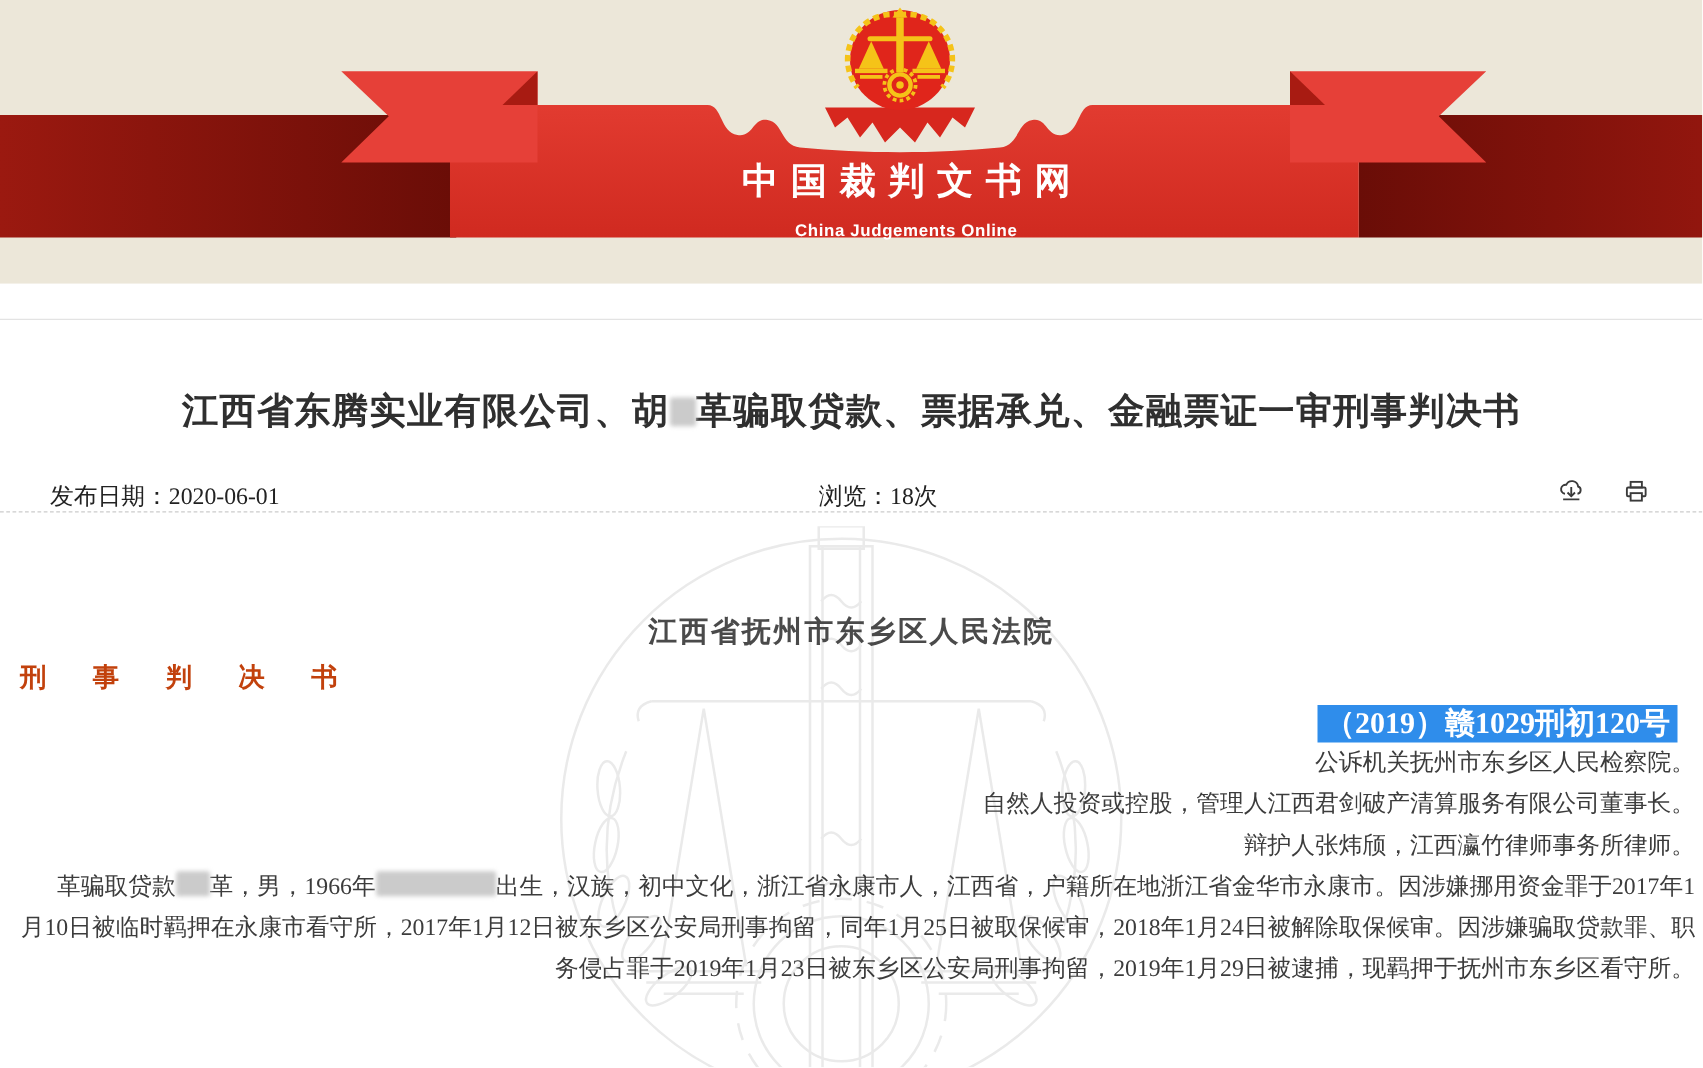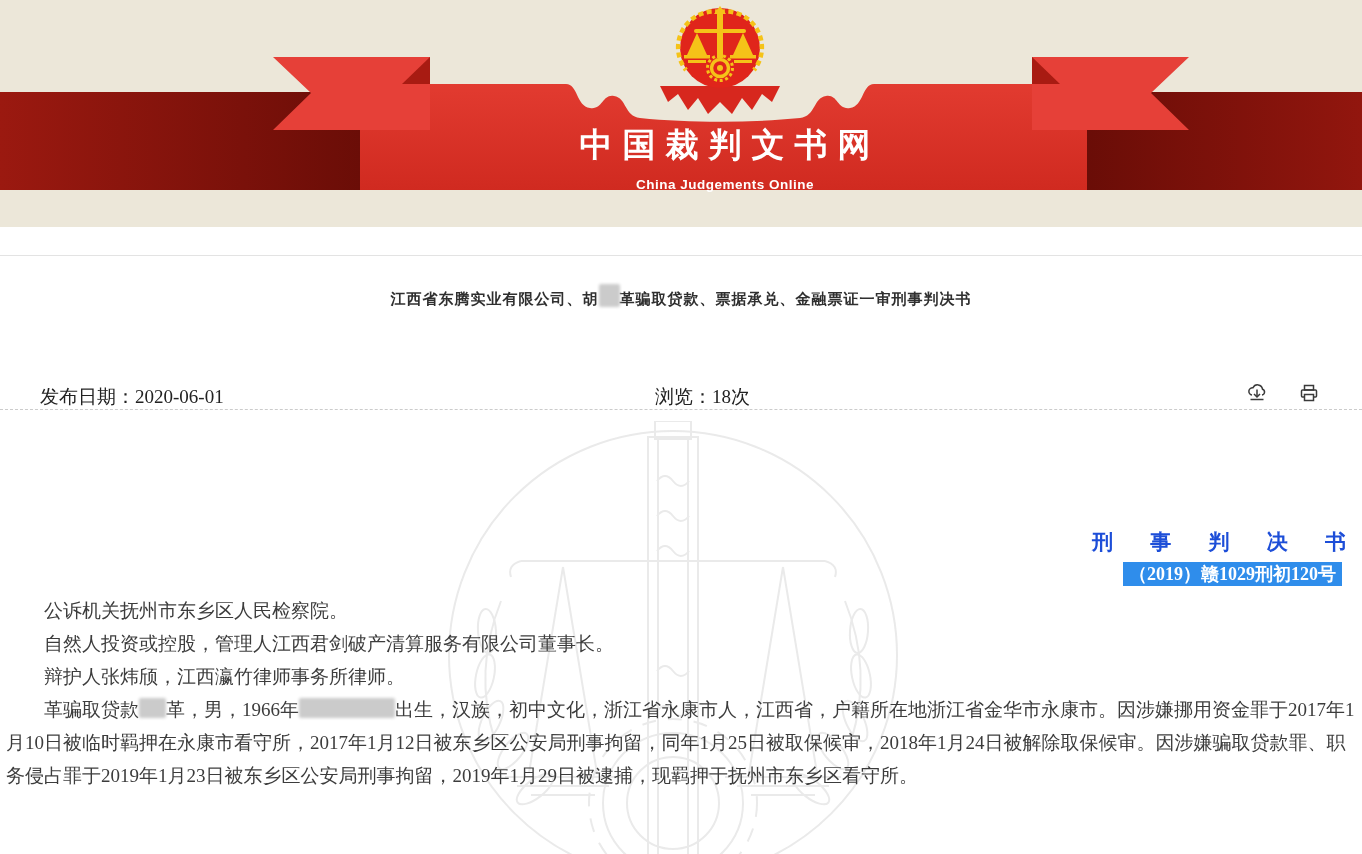--- a/index.html
+++ b/index.html
@@ -3,52 +3,52 @@
 <meta charset="utf-8">
 <style>
   html,body{margin:0;padding:0;background:#fff;}
   .page{position:relative;width:1362px;height:854px;overflow:hidden;background:#fff;
         font-family:"Liberation Serif","DejaVu Serif",serif;color:#3a3a3a;}
   
   .header{position:absolute;top:0;left:0;width:1362px;height:227px;}
   .header svg{display:block;}
   .banner-text{position:absolute;left:360px;top:126px;width:730px;text-align:center;
                font-family:"Liberation Sans","DejaVu Sans",sans-serif;color:#fff;}
-  .banner-title{font-size:33px;font-weight:bold;letter-spacing:10px;text-indent:10px;line-height:38px;}
+  .banner-title{font-size:29px;font-weight:bold;letter-spacing:10px;text-indent:10px;line-height:38px;}
   .banner-sub{font-size:13.5px;font-weight:bold;letter-spacing:.5px;margin-top:13px;}
   
   .separator{position:absolute;top:255px;left:0;width:100%;border-top:1px solid #e3e3e3;}
   
-  .doc-title{position:absolute;top:284px;left:0;width:100%;margin:0;text-align:center;
-             font-size:15px;font-weight:bold;color:#2f2f2f;letter-spacing:1px;}
+  .doc-title{position:absolute;top:309px;left:0;width:100%;margin:0;text-align:center;
+             font-size:29px;font-weight:bold;color:#2f2f2f;letter-spacing:1px;}
   .redact{display:inline-block;background:#cbcbcb;filter:blur(1.6px);border-radius:2px;
           vertical-align:-3px;}
   .redact.t1{width:21px;height:23px;}
   .redact.r1{width:27px;height:20px;vertical-align:-2px;}
   .redact.r2{width:96px;height:20px;vertical-align:-2px;}
   
   .meta-row{position:absolute;top:376px;left:0;width:1362px;height:34px;
             border-bottom:1px dashed #cccccc;font-size:19px;color:#222;box-sizing:border-box;}
   .meta-left{position:absolute;left:40px;top:8px;}
   .meta-views{position:absolute;left:655px;top:8px;}
   .meta-icons{position:absolute;right:42px;top:6px;display:flex;gap:30px;}
   .icon-btn{width:22px;height:22px;cursor:pointer;display:inline-block;}
   .icon-btn svg{display:block;}
   
   .doc-body{position:absolute;top:410px;left:0;width:1362px;height:444px;overflow:hidden;}
   .watermark{position:absolute;left:443px;top:11px;opacity:.75;}
   .court-name{position:absolute;top:80px;left:0;width:100%;text-align:center;
               font-size:23px;font-weight:bold;color:#4a4a4a;letter-spacing:2px;z-index:2;}
-  .doc-type{position:absolute;top:118px;left:0;width:100%;text-align:right;
-            font-size:21px;font-weight:bold;color:#1d4ed8;letter-spacing:16px;text-indent:16px;z-index:2;}
+  .doc-type{position:absolute;top:118px;left:0;width:100%;text-align:left;
+            font-size:21px;font-weight:bold;color:#c2410c;letter-spacing:16px;text-indent:16px;z-index:2;}
   .case-row{position:absolute;top:152px;right:20px;z-index:2;}
-  .case-number{background:#2f8deb;color:#fff;font-size:18px;font-weight:600;padding:2px 6px;}
+  .case-number{background:#2f8deb;color:#fff;font-size:24px;font-weight:600;padding:2px 6px;}
   .paragraphs{position:absolute;top:184px;left:6px;right:6px;z-index:2;
               font-size:19px;line-height:33px;color:#3c3c3c;}
-  .paragraphs p{margin:0;text-indent:2em;}
+  .paragraphs p{margin:0;text-indent:2em;text-align:right;}
 </style>
 </head>
 <body>
 
 <div class="page">
 
   <div class="header">
     <svg width="1362" height="227" viewBox="0 0 1362 227">
       <defs>
         <linearGradient id="gL" x1="0" y1="0" x2="1" y2="0">
@@ -161,20 +161,21 @@
       <ellipse cx="70" cy="330" rx="9" ry="22" transform="rotate(38 70 330)"></ellipse>
       <ellipse cx="92" cy="368" rx="9" ry="22" transform="rotate(52 92 368)"></ellipse>
       <path d="M408,320 q22,-70 -6,-140"></path>
       <ellipse cx="412" cy="300" rx="9" ry="22" transform="rotate(-25 412 300)"></ellipse>
       <ellipse cx="418" cy="255" rx="9" ry="22" transform="rotate(-12 418 255)"></ellipse>
       <ellipse cx="416" cy="210" rx="9" ry="22" transform="rotate(4 416 210)"></ellipse>
       <ellipse cx="390" cy="330" rx="9" ry="22" transform="rotate(-38 390 330)"></ellipse>
       <ellipse cx="368" cy="368" rx="9" ry="22" transform="rotate(-52 368 368)"></ellipse>
     </svg>
 
+    <div class="court-name">江西省抚州市东乡区人民法院</div>
     <div class="doc-type">刑 事 判 决 书</div>
     <div class="case-row">
       <span class="case-number">（2019）赣1029刑初120号</span>
     </div>
 
     <div class="paragraphs">
       <p>公诉机关抚州市东乡区人民检察院。</p>
       <p>自然人投资或控股，管理人江西君剑破产清算服务有限公司董事长。</p>
       <p>辩护人张炜颀，江西瀛竹律师事务所律师。</p>
       <p><span>革骗取贷款</span><span class="redact r1"></span><span>革，男，1966年</span><span class="redact r2"></span><span>出生，汉族，初中文化，浙江省永康市人，江西省，户籍所在地浙江省金华市永康市。因涉嫌挪用资金罪于2017年1月10日被临时羁押在永康市看守所，2017年1月12日被东乡区公安局刑事拘留，同年1月25日被取保候审，2018年1月24日被解除取保候审。因涉嫌骗取贷款罪、职务侵占罪于2019年1月23日被东乡区公安局刑事拘留，2019年1月29日被逮捕，现羁押于抚州市东乡区看守所。</span></p>

